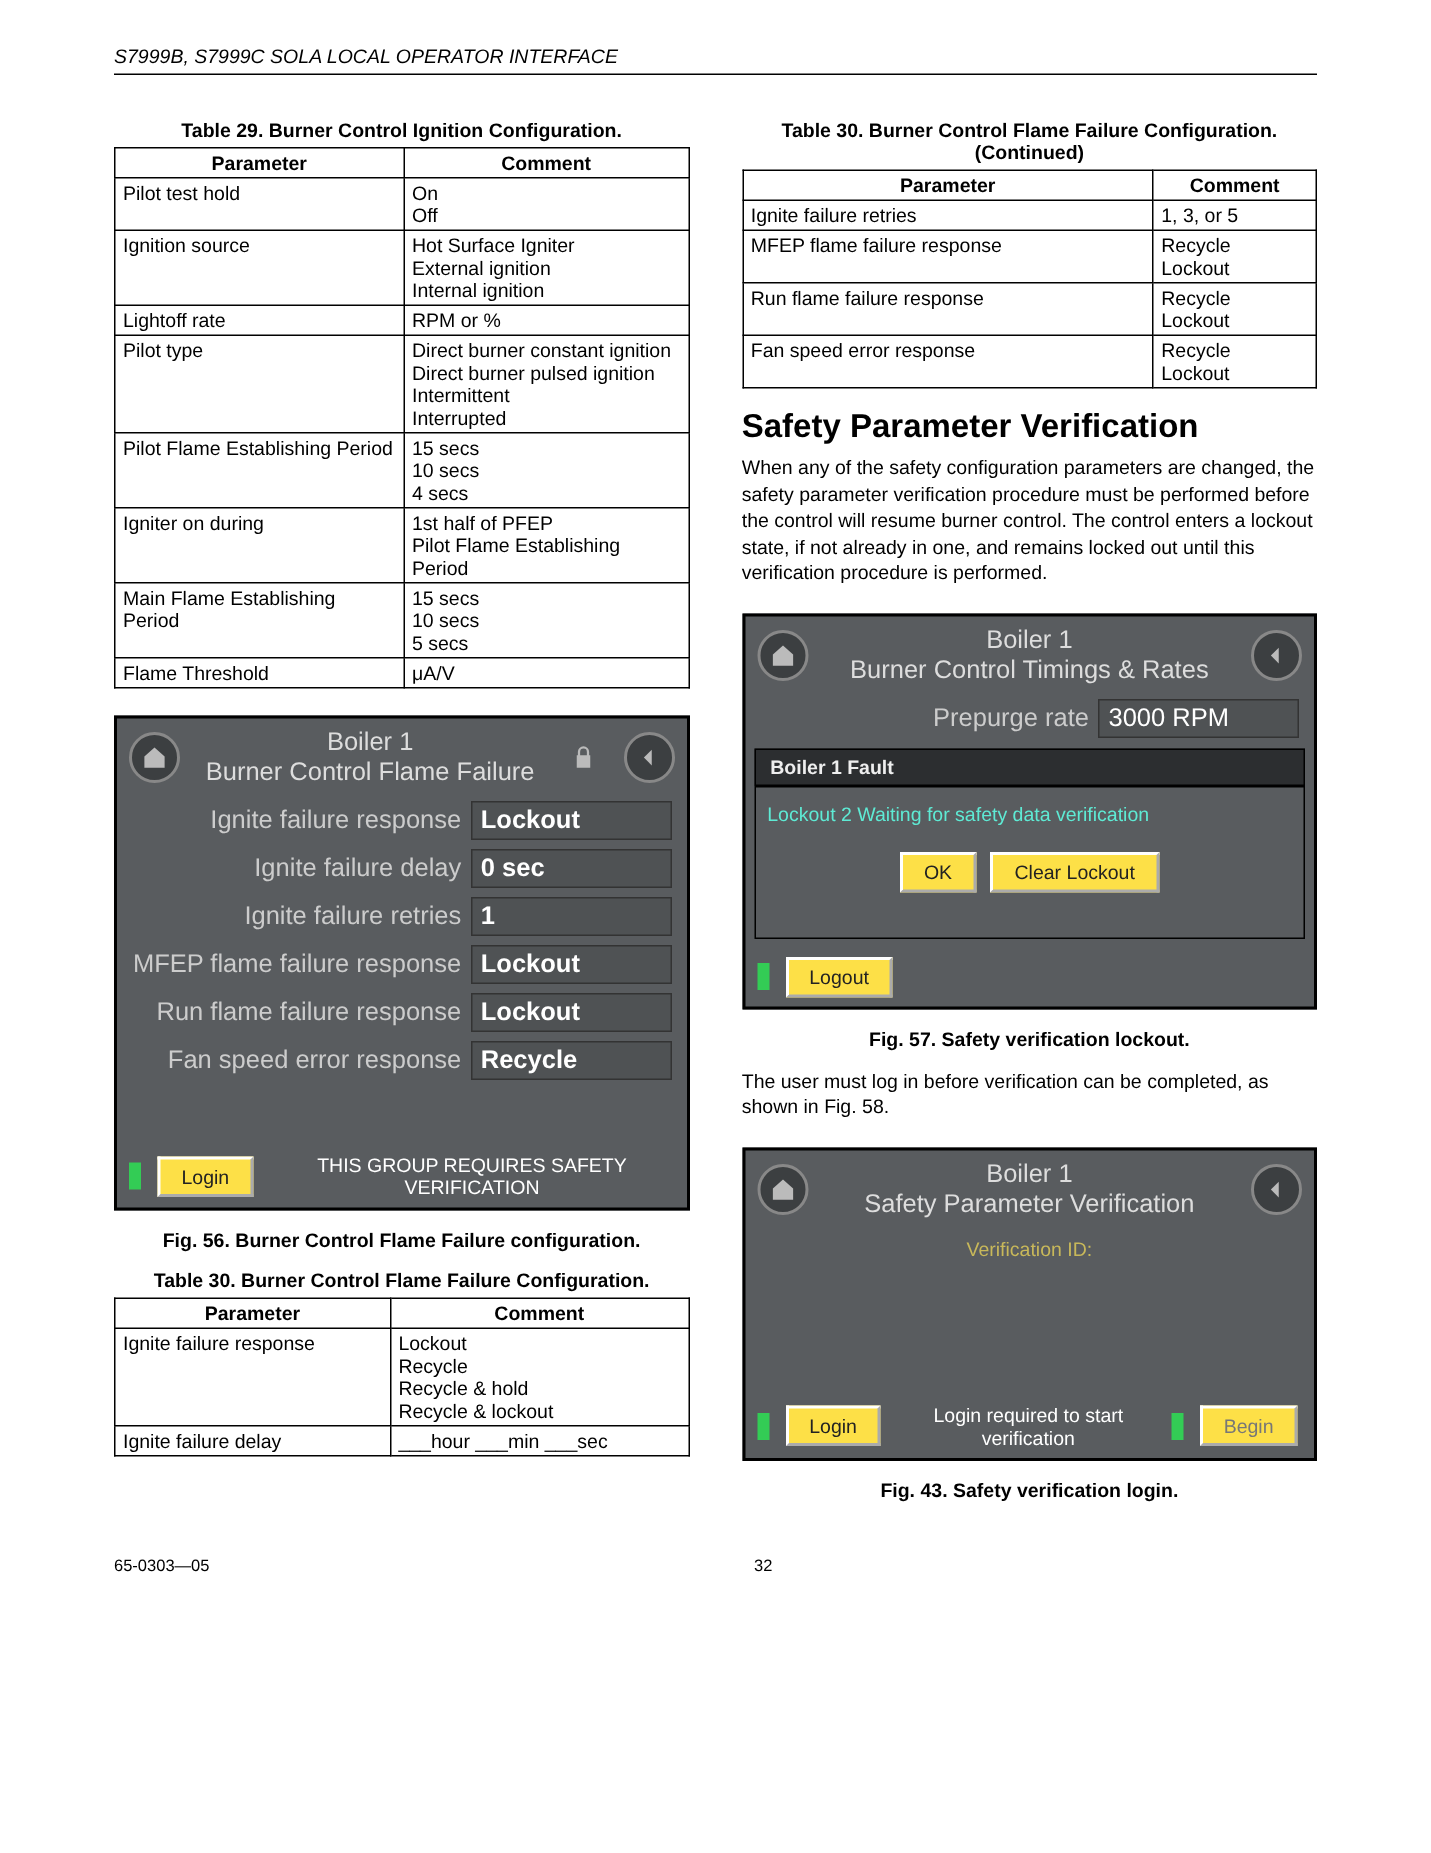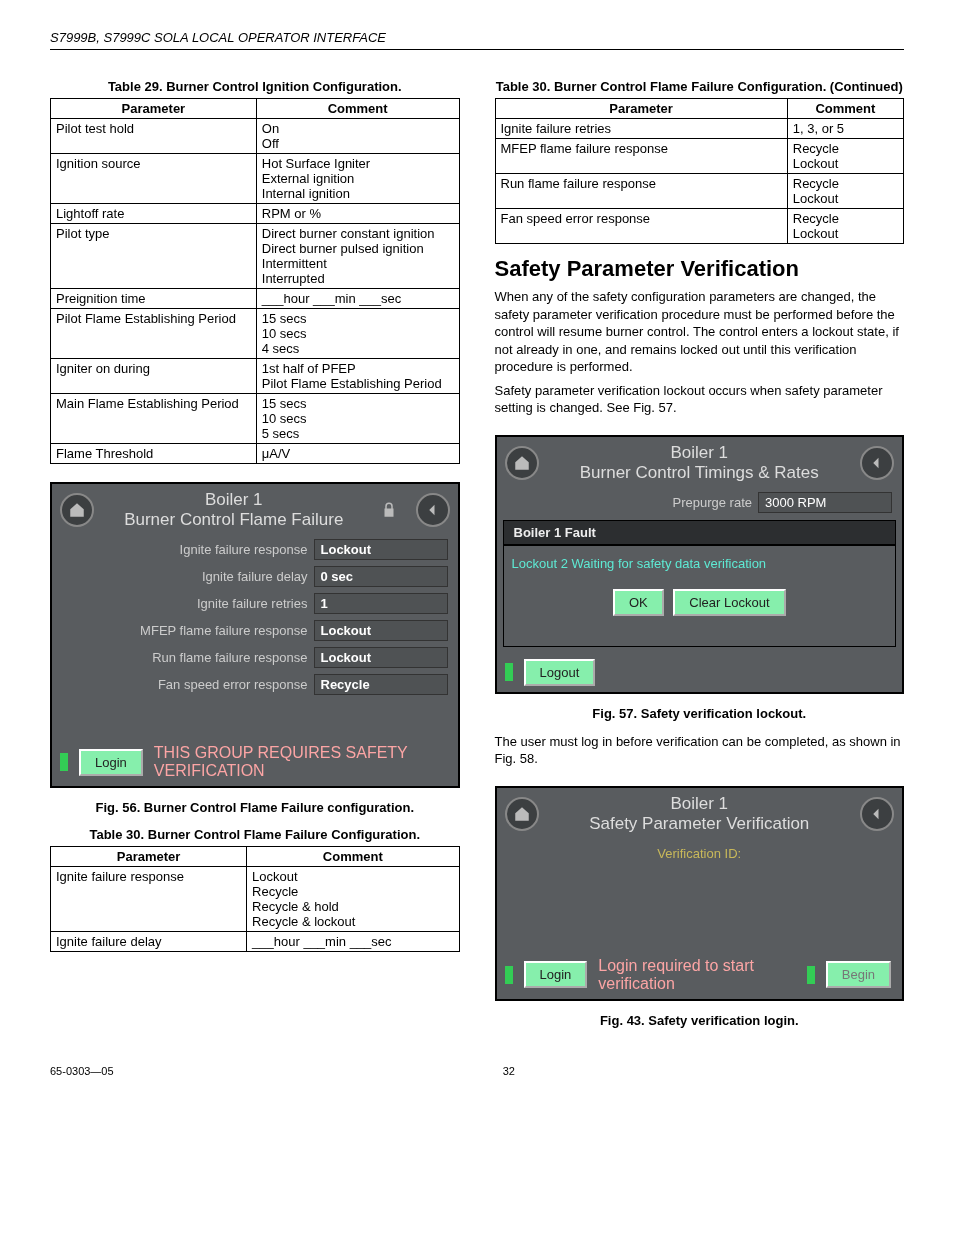--- a/index.html
+++ b/index.html
@@ -1,41 +1,41 @@
 <!DOCTYPE html>
 <html><head>
 <meta charset="utf-8">
 <style>
 body{font-family:Arial,Helvetica,sans-serif;margin:0;background:#fff;color:#000;width:954px;font-size:13px}
-.page{padding:30px 50px 20px}
+.page{padding:30px 76px 20px}
 .hdr{font-style:italic;font-size:13px;border-bottom:1px solid #000;padding-bottom:4px;margin-bottom:25px}
 .cols{display:flex;gap:35px}
 .col{flex:1}
 .tcap{font-weight:bold;text-align:center;margin:4px 0}
 table.data{border-collapse:collapse;width:100%;font-size:13px}
 table.data th,table.data td{border:1px solid #000;padding:2px 5px;text-align:left;vertical-align:top}
 table.data th{font-weight:bold;text-align:center}
 .fig{margin:18px 0 10px}
 .figcap{font-weight:bold;text-align:center;margin:12px 0}
 .panel{border:2px solid #000;background:#595c5f;color:#fff;font-family:Arial,Helvetica,sans-serif}
 .pbar{display:flex;align-items:center;padding:6px 8px;gap:12px}
 .icon{width:30px;height:30px;border:2px solid #888;border-radius:50%;background:#3c3f41;display:flex;align-items:center;justify-content:center;flex-shrink:0}
 .ptitle{flex:1;text-align:center;font-size:17px;color:#ddd}
-.prow{display:flex;align-items:center;padding:3px 10px;font-size:13px}
+.prow{display:flex;align-items:center;padding:3px 10px;font-size:17px}
 .plbl{flex:1;text-align:right;padding-right:6px;color:#ccc}
 .pval{width:120px;background:#4f5254;border:1px solid #333;padding:2px 6px;color:#fff;font-weight:bold}
 .pval.n{font-weight:normal}
 .faultbar{background:#2c2e30;padding:4px 10px;font-weight:bold;color:#eee;border:1px solid #000;margin:4px 6px 0}
 .fmsg{color:#5eead4;text-align:left;padding:10px 8px 14px;font-size:13px}
 .btnrow{text-align:center;padding:4px 0 30px}
-.btn{display:inline-block;background:#86efac;color:#222;border:2px outset #fff;padding:4px 14px;font-size:13px;margin:0 3px}
+.btn{display:inline-block;background:#fde047;color:#222;border:2px outset #fff;padding:4px 14px;font-size:13px;margin:0 3px}
 .btn.dis{color:#777}
 .pfoot{display:flex;align-items:center;gap:8px;padding:6px 8px}
 .fmark{width:8px;height:18px;background:#3c5}
-.btm-msg{flex:1;color:#fca5a5;font-size:16px;}
+.btm-msg{flex:1;color:#ffffff;font-size:13px;text-align:center}
 h2{font-family:Arial,Helvetica,sans-serif;font-size:22px;margin:12px 0 6px}
 p{margin:6px 0;line-height:1.35}
 .ftr{display:flex;justify-content:space-between;font-size:11px;margin-top:25px;padding:0 0 10px}
 .bodyarea{padding:6px 10px 90px;color:#c8b85a;text-align:center}
 .svg-ico{width:18px;height:18px}
 </style>
 </head>
 <body>
 
 <div class="page">
@@ -63,24 +63,20 @@
             </tr>
             <tr>
               <td>Lightoff rate</td>
               <td>RPM or %</td>
             </tr>
             <tr>
               <td>Pilot type</td>
               <td>Direct burner constant ignition<br>Direct burner pulsed ignition<br>Intermittent<br>Interrupted</td>
             </tr>
             <tr>
-              <td>Preignition time</td>
-              <td>___hour ___min ___sec</td>
-            </tr>
-            <tr>
               <td>Pilot Flame Establishing Period</td>
               <td>15 secs<br>10 secs<br>4 secs</td>
             </tr>
             <tr>
               <td>Igniter on during</td>
               <td>1st half of PFEP<br>Pilot Flame Establishing Period</td>
             </tr>
             <tr>
               <td>Main Flame Establishing Period</td>
               <td>15 secs<br>10 secs<br>5 secs</td>
@@ -194,21 +190,20 @@
             </tr>
             <tr>
               <td>Fan speed error response</td>
               <td>Recycle<br>Lockout</td>
             </tr>
           </tbody>
 </table>
 
 <h2>Safety Parameter Verification</h2>
 <p>When any of the safety configuration parameters are changed, the safety parameter verification procedure must be performed before the control will resume burner control. The control enters a lockout state, if not already in one, and remains locked out until this verification procedure is performed.</p>
-<p>Safety parameter verification lockout occurs when safety parameter setting is changed. See Fig. 57.</p>
 
 <div class="fig">
 <div class="panel">
  <div class="pbar">
   <span class="icon">
                 <svg class="svg-ico" viewBox="0 0 24 24" fill="#bbb">
                   <path d="M3 11l9-8 9 8v10H3z"></path>
                 </svg>
               </span>
   <div class="ptitle"><span>Boiler 1</span><br><span>Burner Control Timings &amp; Rates</span></div>

